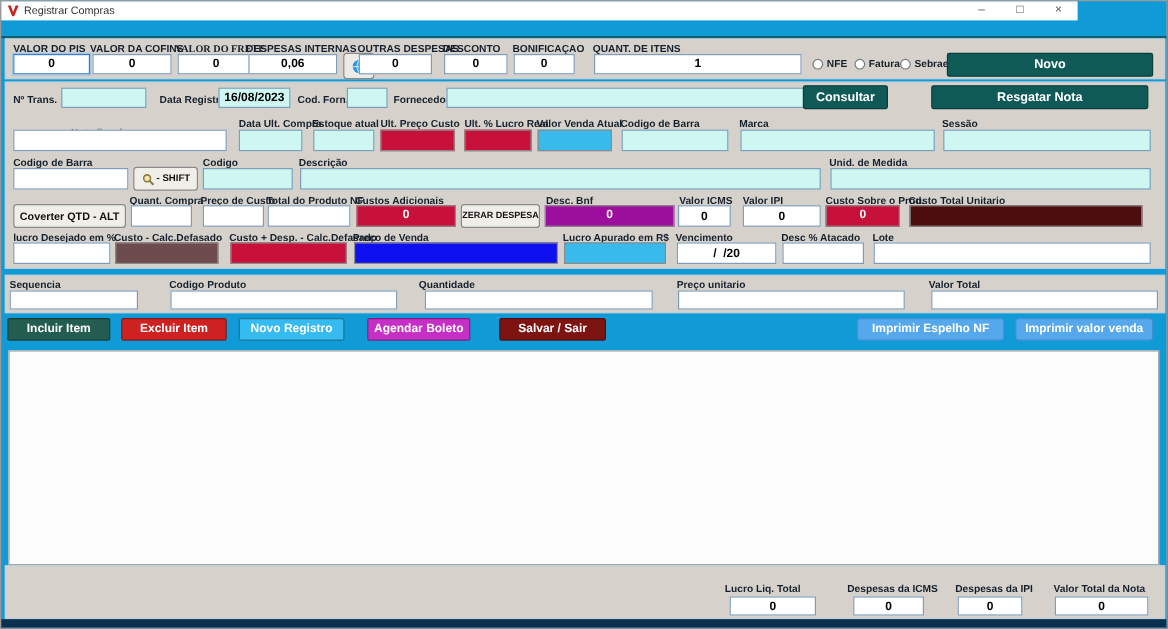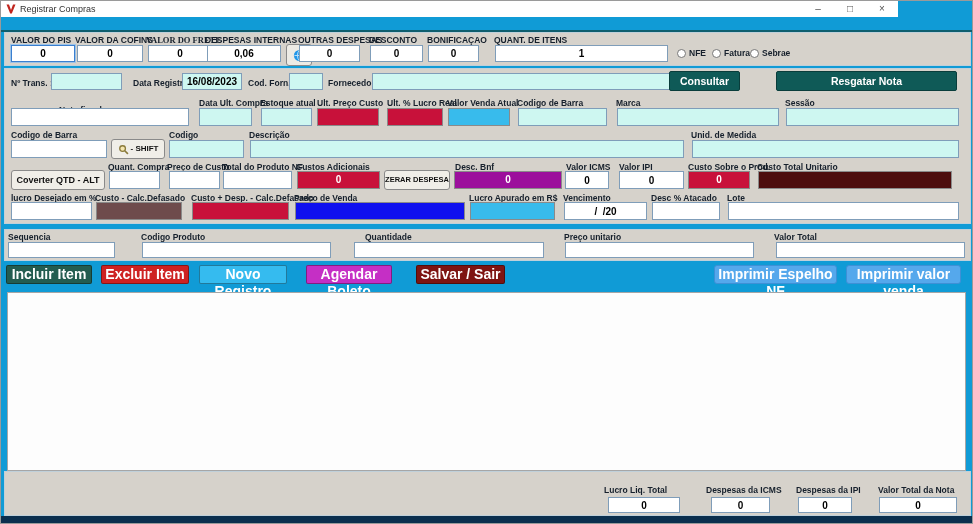--- a/index.html
+++ b/index.html
@@ -25,21 +25,21 @@
   .dbox{position:absolute;height:17px;box-sizing:border-box;border:1px solid #8a8a8a;
         color:#fff;font-size:10px;font-weight:bold;text-align:center;line-height:15px;}
   .red{background:#C8113A;} .bblue{background:#38BBEC;} .pblue{background:#0F10EF;}
   .purple{background:#9C0F9C;} .maroon{background:#4D0D0D;} .brown{background:#6E4B4C;}
   .btn{position:absolute;box-sizing:border-box;text-align:center;font-weight:bold;cursor:pointer;
        font-family:"Liberation Sans",sans-serif;}
   .btn-teal{background:#0F5A57;color:#fff;border:1px solid #093D3B;border-radius:2px;
             font-size:10.5px;line-height:18px;height:20px;}
   .btn-gray{background:#F0EEE8;color:#111;border:1px solid #8A8A8A;border-radius:3px;
             font-size:9px;line-height:18px;height:20px;}
-  .tb{height:19px;line-height:17px;font-size:14px;color:#fff;border-radius:2px;border:1px solid rgba(0,0,0,.35);}
+  .tb{height:19px;line-height:17px;font-size:10px;color:#fff;border-radius:2px;border:1px solid rgba(0,0,0,.35);}
   .tb-teal{background:#235C50;} .tb-red{background:#CE2222;} .tb-cyan{background:#35BBEF;}
   .tb-mag{background:#C52FC5;} .tb-dred{background:#7E1412;}
   .tb-print{background:#55A8EC;border:1px solid #3E90D6;border-radius:3px;}
   .radio{position:absolute;display:flex;align-items:center;gap:3px;font-size:8.5px;font-weight:bold;color:#16202C;cursor:pointer;}
   .rdot{width:9px;height:9px;border-radius:50%;background:#fff;border:1px solid #777;box-sizing:border-box;}
   .grid{position:absolute;left:6px;top:291px;width:959px;height:179px;background:#FDFDFD;
         border:1px solid #A6A6A6;box-sizing:border-box;}
   .navy{position:absolute;left:0;top:515px;width:973px;height:9px;background:#0B2F4E;}
   .iconbtn{position:absolute;width:24px;height:20px;background:#EDEBE5;border:1px solid #8A8A8A;
            border-radius:3px;display:flex;align-items:center;justify-content:center;cursor:pointer;}
@@ -97,20 +97,21 @@
     <span>NFE</span>
   </span>
   <span class="radio" style="left:711px;top:47px;">
     <span class="rdot"></span>
     <span>Fatura</span>
   </span>
   <span class="radio" style="left:749px;top:47px;align-items:center;">
     <span class="rdot"></span>
     <span>Sebrae</span>
   </span>
+  <div class="btn btn-teal" style="left:788px;top:43px;width:172px;">Novo</div>
 
   <div class="panel" style="left:3px;top:67px;width:967px;height:156px;"></div>
 
   <span class="lbl" style="left:10px;top:77px;">Nº Trans. :</span>
   <input class="inp cyn" style="left: 50px; top: 72px; width: 71px;">
   <span class="lbl" style="left:132px;top:77px;">Data Registro:</span>
   <input class="inp cyn" style="left: 181px; top: 72px; width: 60px;" value="16/08/2023">
   <span class="lbl" style="left:247px;top:77px;">Cod. Forn.:</span>
   <input class="inp cyn" style="left: 288px; top: 72px; width: 34px;">
   <span class="lbl" style="left:327px;top:77px;">Fornecedor :</span>
@@ -191,21 +192,21 @@
   <span class="lbl" style="left:650px;top:192px;">Desc % Atacado</span>
   <input class="inp" style="left: 651px; top: 201px; width: 68px; height: 18px;">
   <span class="lbl" style="left:726px;top:192px;">Lote</span>
   <input class="inp" style="left: 727px; top: 201px; width: 231px; height: 18px; text-align: left;">
 
   <div class="panel" style="left:3px;top:228px;width:967px;height:32px;"></div>
   <span class="lbl" style="left:7px;top:231px;">Sequencia</span>
   <input class="inp" style="left: 7px; top: 241px; width: 107px; height: 16px;">
   <span class="lbl" style="left:140px;top:231px;">Codigo Produto</span>
   <input class="inp" style="left: 141px; top: 241px; width: 189px; height: 16px;">
-  <span class="lbl" style="left:364px;top:231px;">Quantidade</span>
+  <span class="lbl" style="left:348px;top:231px;">Quantidade</span>
   <input class="inp" style="left: 353px; top: 241px; width: 190px; height: 16px;">
   <span class="lbl" style="left:563px;top:231px;">Preço unitario</span>
   <input class="inp" style="left: 564px; top: 241px; width: 189px; height: 16px;">
   <span class="lbl" style="left:773px;top:231px;">Valor Total</span>
   <input class="inp" style="left: 775px; top: 241px; width: 189px; height: 16px;">
 
   <div class="btn tb tb-teal" style="left:5px;top:264px;width:86px;">Incluir Item</div>
   <div class="btn tb tb-red" style="left:100px;top:264px;width:88px;">Excluir Item</div>
   <div class="btn tb tb-cyan" style="left:198px;top:264px;width:88px;">Novo Registro</div>
   <div class="btn tb tb-mag" style="left:305px;top:264px;width:86px;">Agendar Boleto</div>

